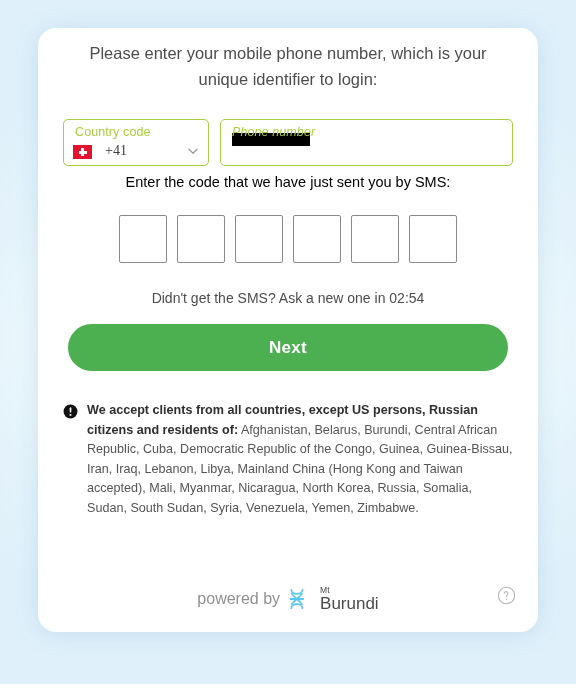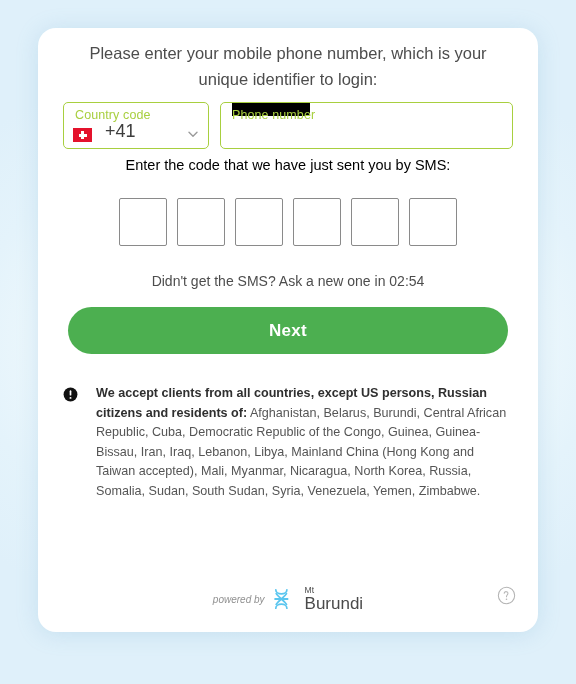--- a/index.html
+++ b/index.html
@@ -42,21 +42,21 @@
     font-size: 16.5px;
     line-height: 26px;
     color: #4d4d4d;
     padding: 0 14px;
   }
 
   
   .field-row {
     display: flex;
     gap: 11px;
-    margin-top: 10px;
+    margin-top: 27px;
     padding: 0 3px;
   }
 
   .field {
     border: 1px solid #a8cf3f;
     border-radius: 5px;
     height: 47px;
     position: relative;
     background: #fff;
   }
@@ -87,38 +87,40 @@
   }
   .flag::before, .flag::after {
     content: "";
     position: absolute;
     background: #ffffff;
   }
   .flag::before { left: 8px;  top: 3px;  width: 3px; height: 8px; }
   .flag::after  { left: 5.5px; top: 5.5px; width: 8px; height: 3px; }
 
   .dial-code {
-    font-size: 18px;
+    font-size: 14px;
     color: #3d3d3d;
     margin-left: 13px;
     flex: 1;
+    font-family: Liberation Serif, serif;
   }
 
   .chevron {
     width: 12px;
     height: 12px;
     flex: none;
     margin-bottom: 2px;
   }
 
   .phone-field {
     flex: 1;
     display: flex;
-    align-items: flex-start;
+    align-items: center;
     padding: 0 12px 6px 11px;
+    font-style: italic;
   }
 
   .redacted {
     display: inline-block;
     width: 78px;
     height: 13px;
     background: #000000;
   }
 
   
@@ -173,21 +175,21 @@
     font-weight: bold;
     font-family: "Liberation Sans", sans-serif;
     cursor: pointer;
     letter-spacing: 0.3px;
   }
 
   
   .disclaimer {
     margin-top: 30px;
     display: flex;
-    gap: 18px;
+    gap: 9px;
     padding: 0 3px;
   }
 
   .alert-icon {
     flex: none;
     width: 15px;
     height: 15px;
     margin-top: 3px;
   }
 
@@ -214,23 +216,22 @@
     position: absolute;
     left: 50%;
     transform: translateX(-50%);
     top: 2px;
     display: flex;
     align-items: center;
     gap: 7px;
   }
 
   .powered-label {
-    font-size: 10px;
+    font-size: 16px;
     color: #909090;
-    font-style: italic;
   }
 
   .brand {
     display: flex;
     align-items: center;
     gap: 14px;
   }
 
   .brand-mark { width: 19px; height: 24px; flex: none; }
 

